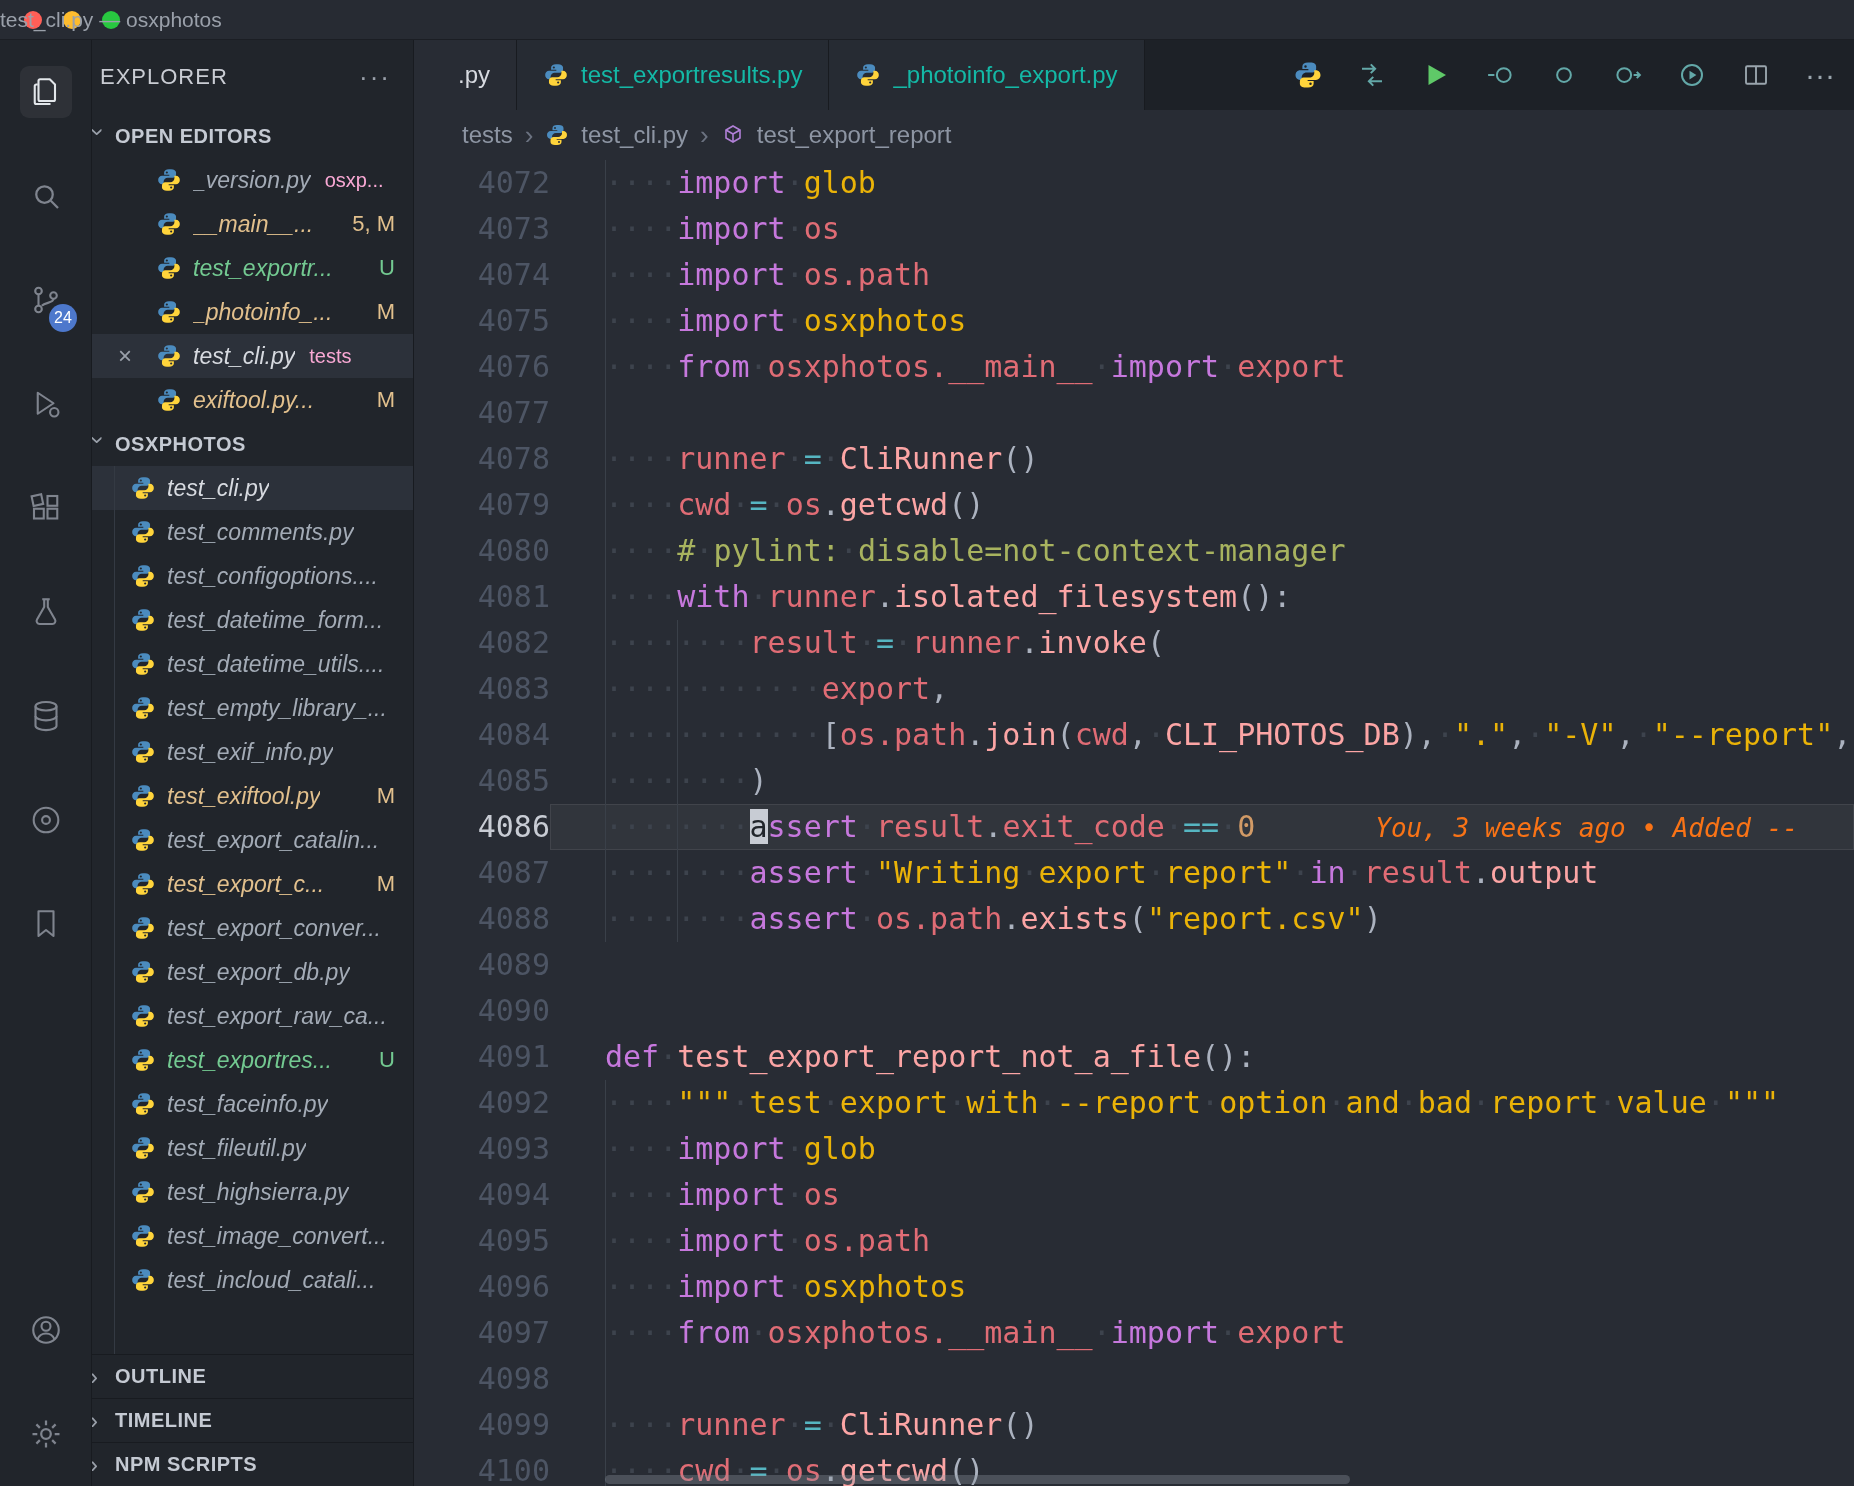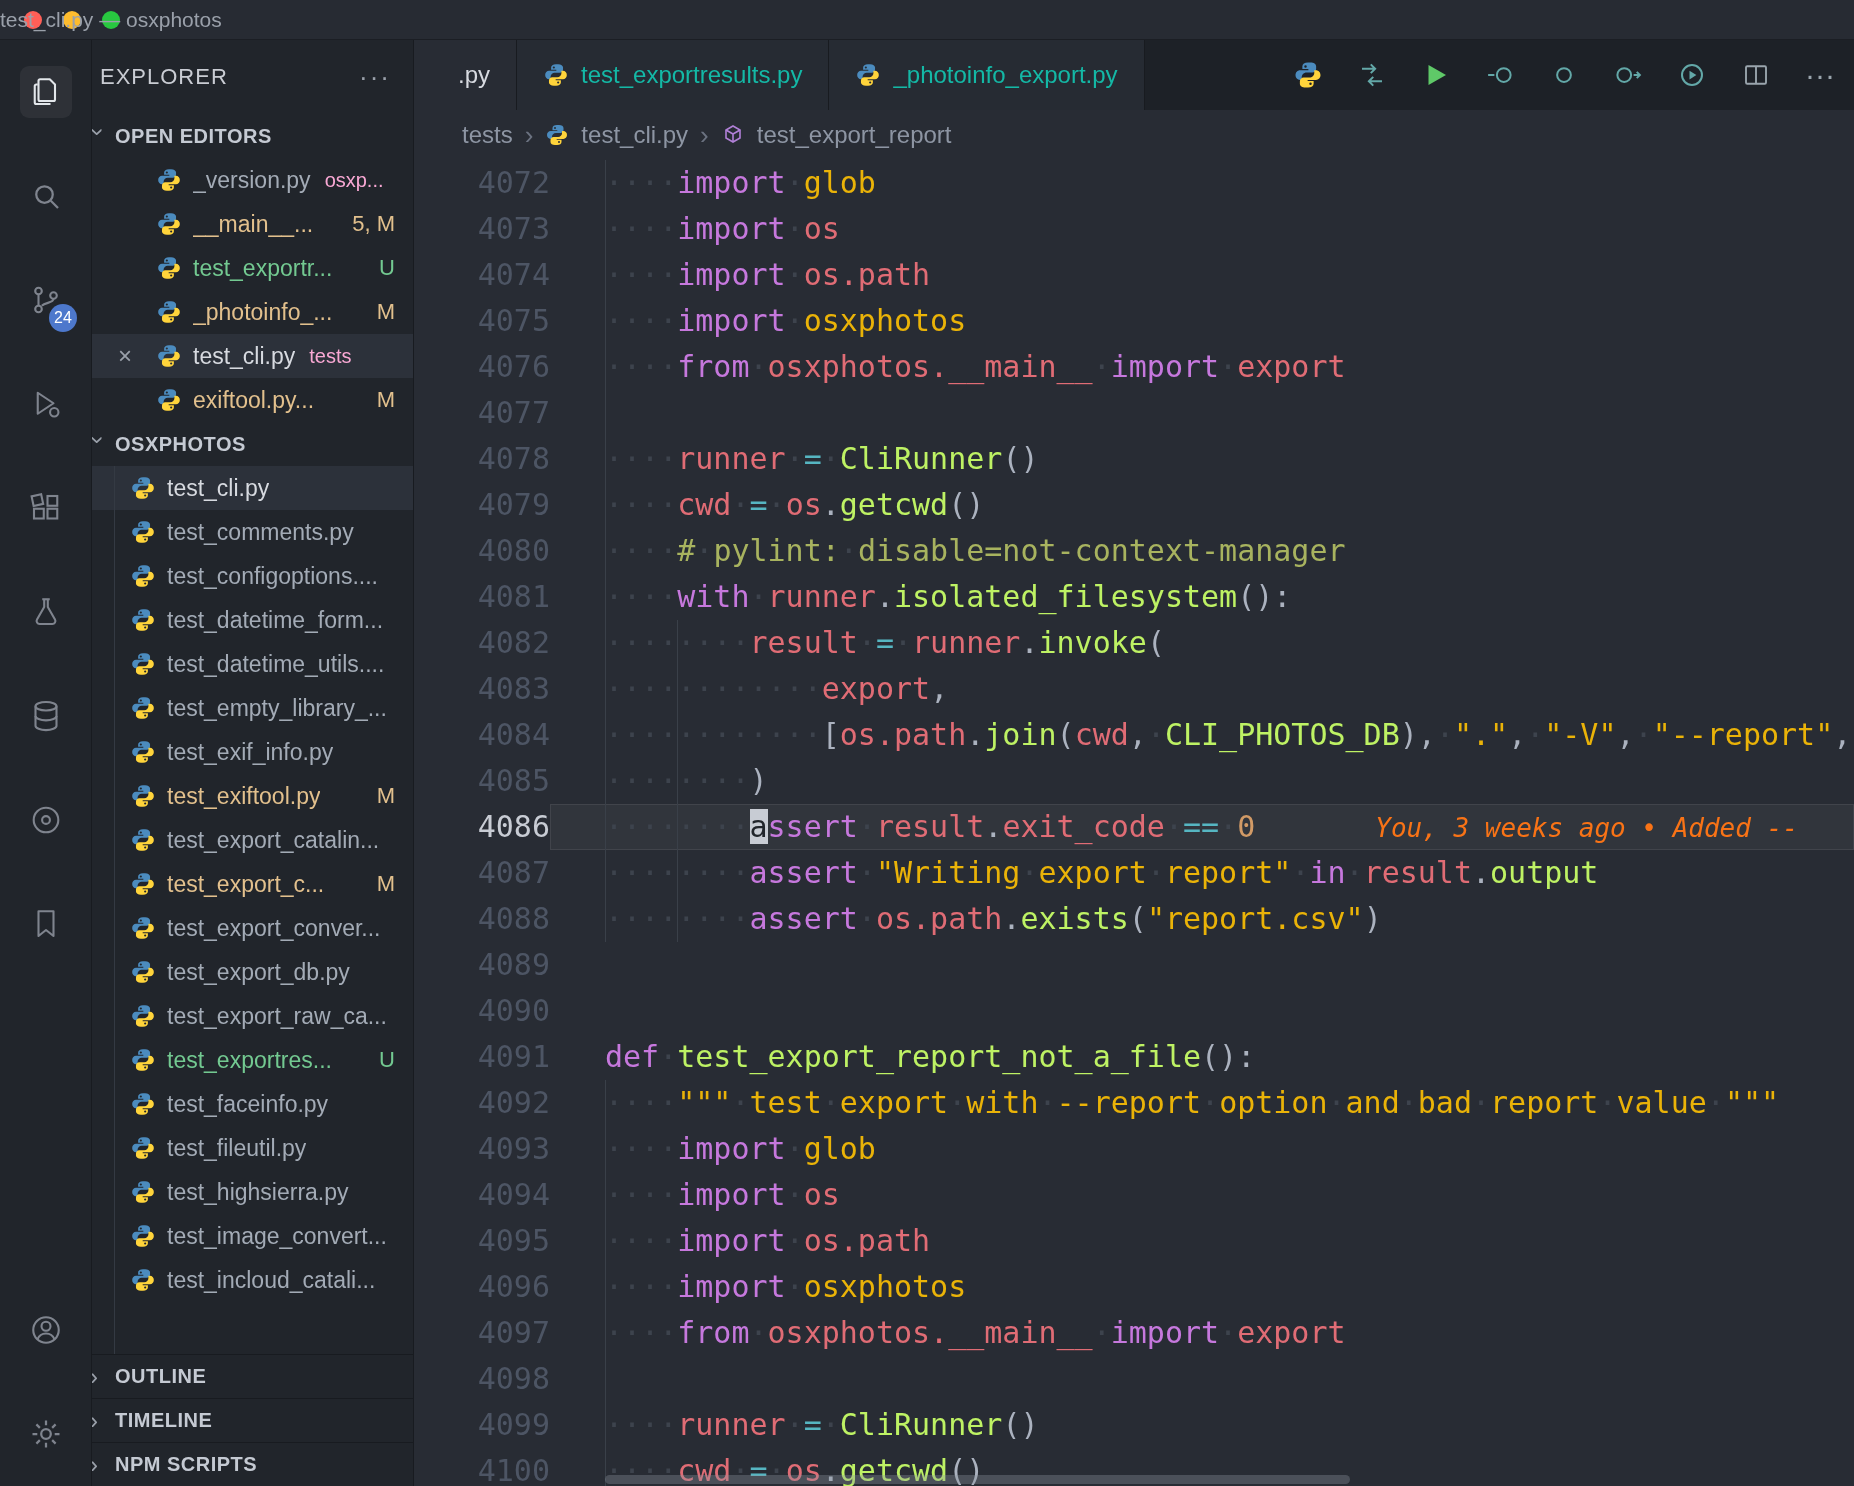--- a/index.html
+++ b/index.html
@@ -40,21 +40,21 @@
               font-size:20px; font-weight:bold; letter-spacing:.5px; color:#c5cad3; cursor:pointer; }
   .sec-head.bordered { border-top:1px solid #181b20; }
   .chev { display:inline-block; font-size:24px; font-weight:normal; color:#9aa0aa; width:16px; }
   .chev.down { transform:rotate(90deg); }
 
   .oe-row, .file-row { height:44px; display:flex; align-items:center; font-size:23px; cursor:pointer; }
   .oe-row { padding-left:44px; }
   .oe-row .slot { width:38px; flex:none; color:#9aa0aa; font-size:24px; }
   .file-row { padding-left:56px; }
   .pyicon { width:26px; height:26px; flex:none; }
-  .name { margin-left:11px; white-space:nowrap; overflow:hidden; }
+  .name { margin-left:11px; white-space:nowrap; overflow:hidden;font-style:italic; }
   .suffix { margin-left:14px; font-size:20px; color:#f9a8d4; }
   .badge { margin-left:auto; margin-right:18px; font-size:22px; }
   .oe-row.active, .file-row.selected { background:#2c313a; }
   .oe-row.active .name, .file-row.selected .name { color:#d7dae0; }
   .modified .name, .modified .badge { color:#e2c08d; }
   .untracked .name, .untracked .badge { color:#73c991; }
   .files-wrap { flex:1; overflow:hidden; position:relative; }
   .tree-guide { position:absolute; left:40px; top:0; bottom:0; width:1px; background:#343a43; }
 
   
@@ -83,21 +83,21 @@
   .code-area { position:absolute; left:0; right:0; top:120px; bottom:0; overflow:hidden;
                font-family:"DejaVu Sans Mono", monospace; font-size:30px; }
   .code-line { display:flex; height:46px; line-height:46px; }
   .gutter { width:118px; flex:none; text-align:right; color:#4d5564; }
   .line-body { flex:1; position:relative; padding-left:55px; white-space:pre; overflow:hidden; }
   .code-line.current .gutter { color:#c8ccd4; }
   .code-line.current .line-body { background:rgba(255,255,255,.045);
                                   box-shadow:inset 0 0 0 1px rgba(255,255,255,.08); }
   .guide { position:absolute; top:0; bottom:0; width:1px; background:#3a4049; }
   .g0 { left:55px; } .g1 { left:127px; }
-  .t-k{color:#c678dd} .t-v{color:#e06c75} .t-f{color:#bef264} .t-s{color:#eab308}
+  .t-k{color:#c678dd} .t-v{color:#e06c75} .t-f{color:#fca5a5} .t-s{color:#eab308}
   .t-n{color:#d19a66} .t-o{color:#56b6c2} .t-p{color:#abb2bf} .t-c{color:#a8b35f}
   .t-w{color:#3d434d}
   .t-cur{background:#c8ccd4;color:#21252b}
   .blame { color:#f97316; font-style:italic; margin-left:120px; font-size:26px; }
   .hscroll { position:absolute; bottom:2px; left:173px; width:745px; height:9px;
              background:rgba(140,148,160,.35); border-radius:5px; cursor:pointer; }
 </style>
 </head>
 <body>
 

